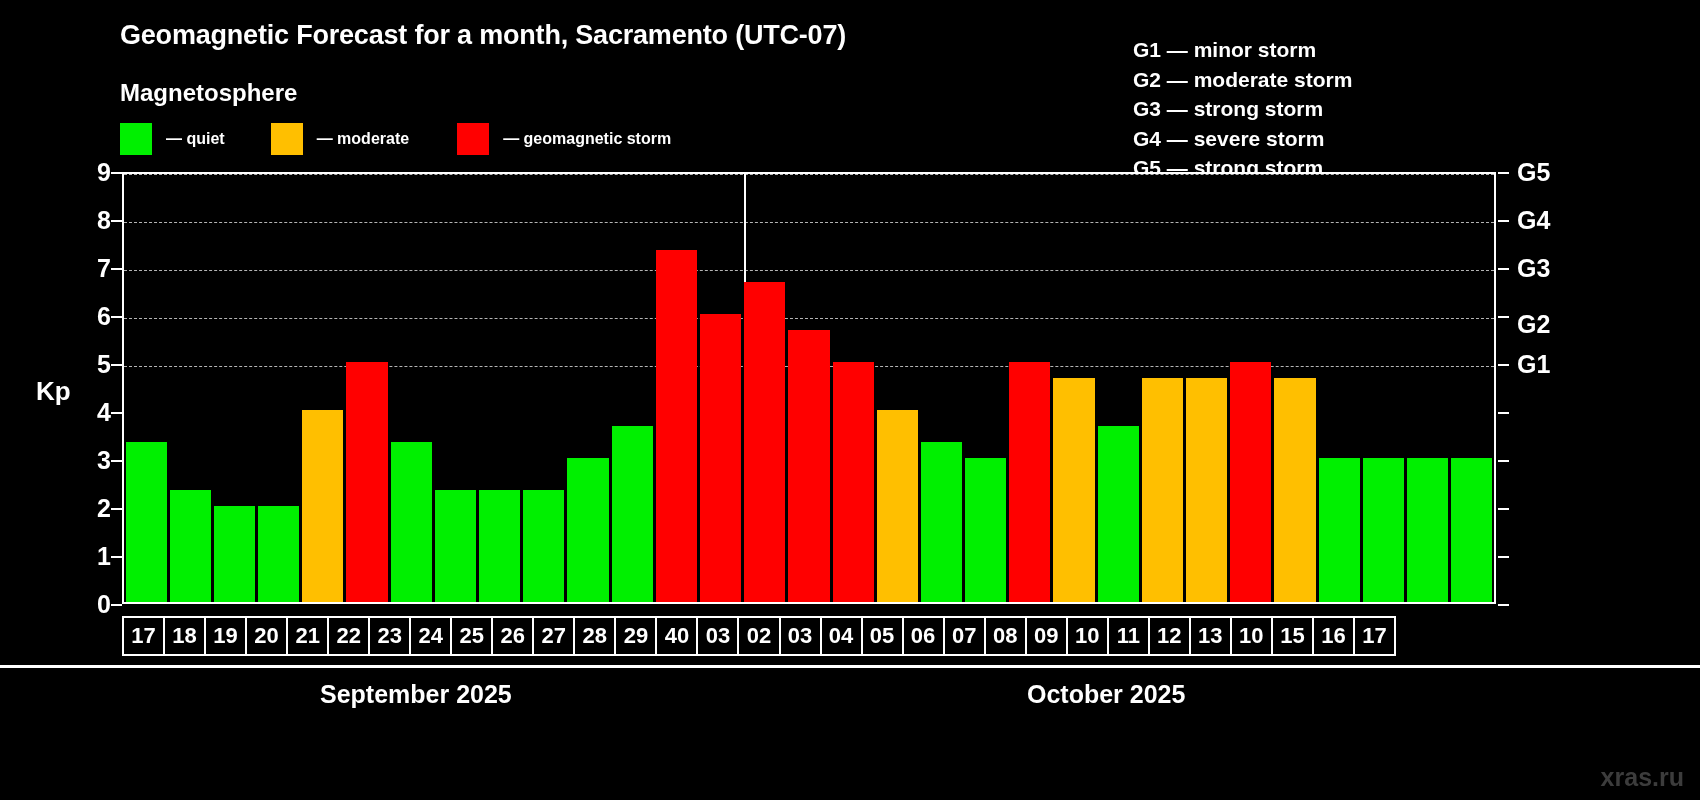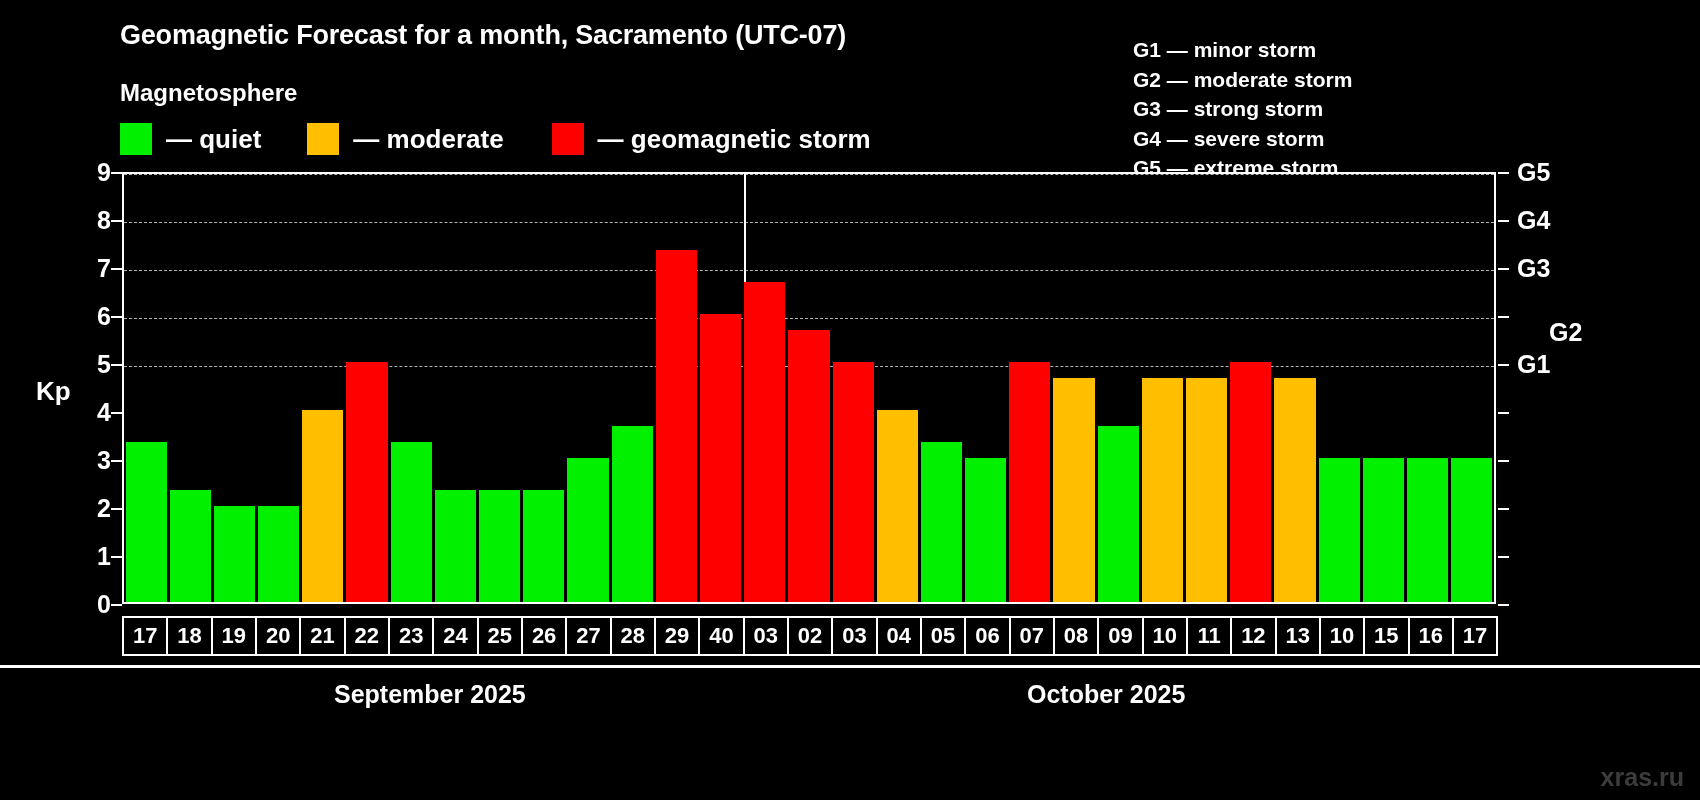--- a/index.html
+++ b/index.html
@@ -19,21 +19,21 @@
     position:absolute;left:120px;top:79px;
     font-size:24px;font-weight:bold;white-space:nowrap;
   }
   .legend{
     position:absolute;left:120px;top:122px;
     display:flex;align-items:center;height:34px;
   }
   .legend .li{display:flex;align-items:center;}
   .swatch{width:32px;height:32px;display:inline-block;}
   .legend .lbl{
-    font-size:26px;font-weight:bold;white-space:nowrap;margin-left:14px;
+    font-size:16px;font-weight:bold;white-space:nowrap;margin-left:14px;
   }
   .gap1{width:46px;}
   .gap2{width:48px;}
 
   
   .gscale{
     position:absolute;left:1133px;top:11px;
     font-size:21px;font-weight:bold;line-height:29.5px;white-space:nowrap;margin-top:24px;
   }
 
@@ -76,37 +76,37 @@
     left:1498px;
   }
   .glab{
     position:absolute;left:1517px;
     font-size:25px;font-weight:bold;
     transform:translateY(-50%);
   }
 
   
   #dates{
-    position:absolute;left:122px;top:616px;width:1374px;height:40px;
+    position:absolute;left:122px;top:616px;width:1272px;height:40px;
     display:flex;
   }
   .datebox{
     flex:1 1 0;border:2px solid #fff;box-sizing:border-box;
     display:flex;align-items:center;justify-content:center;
     font-size:22px;font-weight:bold;background:#000;
     margin-right:-2px;
   }
   #axisline{
     position:absolute;left:0px;top:665px;width:1700px;height:3px;background:#fff;
   }
   .monthlab{
     position:absolute;top:680px;
     font-size:25px;font-weight:bold;white-space:nowrap;
   }
-  #m0{left:334px;}
+  #m0{left:320px;}
   #m1{left:1027px;}
   .watermark{
     position:absolute;right:16px;bottom:8px;
     font-size:25px;font-weight:bold;color:#3c3c3c;
   }
 </style>
 </head>
 <body>
 
 <div id="root">
@@ -129,21 +129,21 @@
       <span class="swatch" style="background: rgb(255, 0, 0);"></span>
       <span class="lbl">— geomagnetic storm</span>
     </div>
   </div>
 
   <div class="gscale">
     <div>G1 — minor storm</div>
     <div>G2 — moderate storm</div>
     <div>G3 — strong storm</div>
     <div>G4 — severe storm</div>
-    <div>G5 — extreme storm</div>
+    <div>G5 — strong storm</div>
   </div>
 
   <div class="kplabel">Kp</div>
 
   <div id="plot">
     <div id="gridlines">
         <div class="grid" style="top: 192px;"></div>
         <div class="grid" style="top: 144px;"></div>
         <div class="grid" style="top: 96px;"></div>
         <div class="grid" style="top: 48px;"></div>
@@ -204,21 +204,21 @@
       <div class="ylab" style="top: 268px;">7</div>
       <div class="ytick" style="top: 220px;"></div>
       <div class="ylab" style="top: 220px;">8</div>
       <div class="ytick" style="top: 172px;"></div>
       <div class="ylab" style="top: 172px;">9</div>
     </div>
   <div id="gaxis">
       <div class="gtick" style="top: 364px;"></div>
       <div class="glab" style="top: 364px;">G1</div>
       <div class="gtick" style="top: 316px;"></div>
-      <div class="glab" style="top: 332px; margin-left: 32px;">G2</div>
+      <div class="glab" style="top: 324px;">G2</div>
       <div class="gtick" style="top: 268px;"></div>
       <div class="glab" style="top: 268px;">G3</div>
       <div class="gtick" style="top: 220px;"></div>
       <div class="glab" style="top: 220px;">G4</div>
       <div class="gtick" style="top: 172px;"></div>
       <div class="glab" style="top: 172px;">G5</div>
       <div class="gtick" style="top: 604px;"></div>
       <div class="gtick" style="top: 556px;"></div>
       <div class="gtick" style="top: 508px;"></div>
       <div class="gtick" style="top: 460px;"></div>

